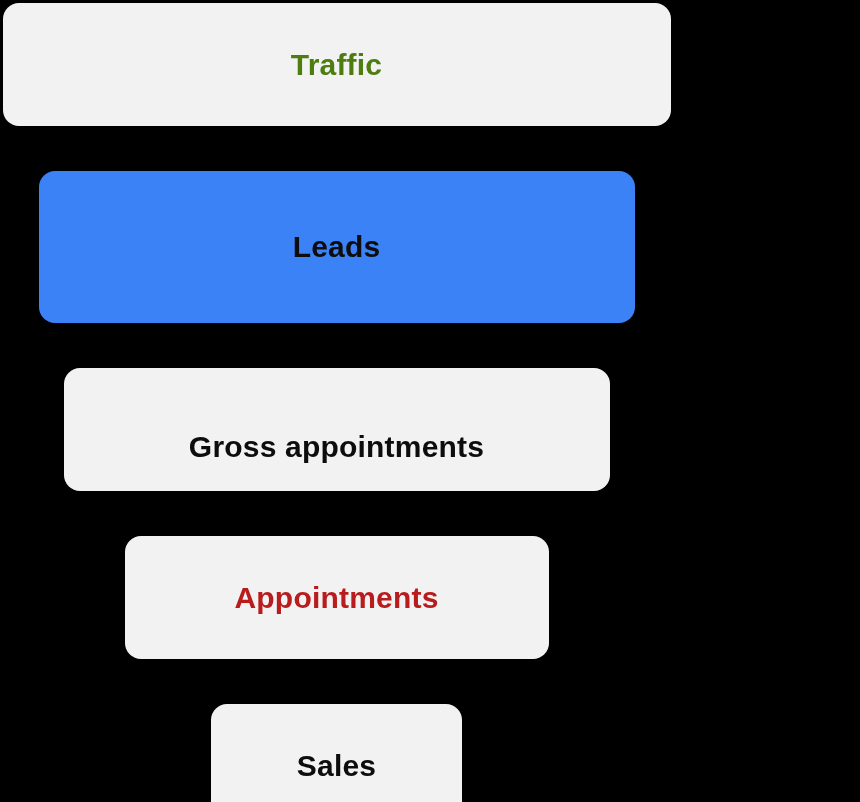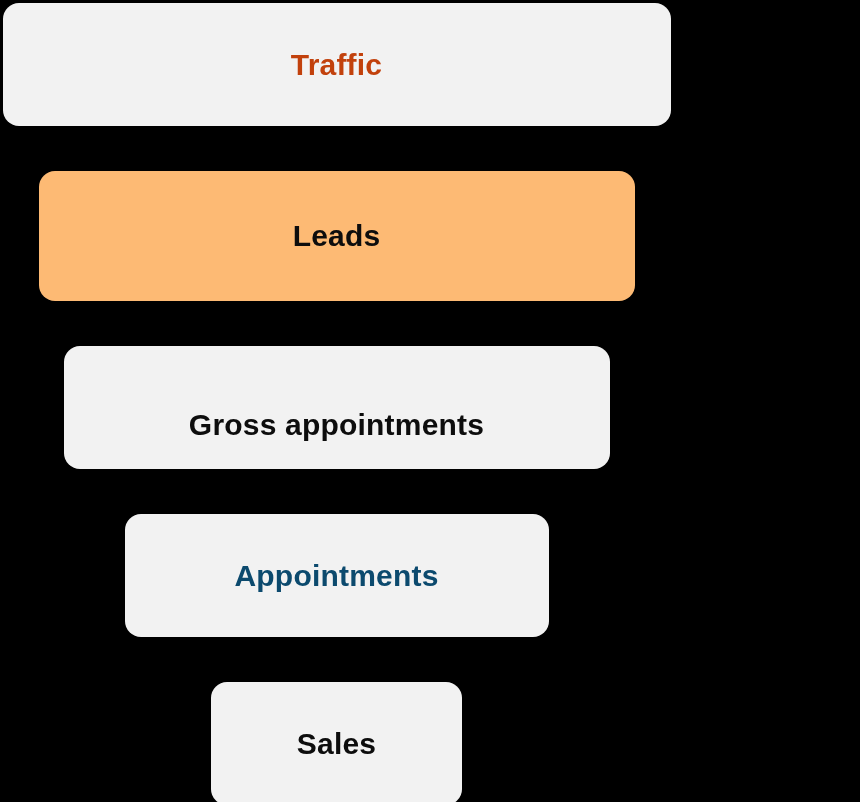--- a/index.html
+++ b/index.html
@@ -40,27 +40,27 @@
     letter-spacing: 0.2px;
     white-space: nowrap;
   }
 </style>
 </head>
 <body style="background: rgb(0, 0, 0);">
 
 <div class="funnel-wrap" style="gap: 45px;">
 
 <div class="stage" style="width: 668px; height: 123px; background: rgb(242, 242, 242);">
-      <span class="stage-label" style="color: #c2410c;">Traffic</span>
+      <span class="stage-label" style="color: #4d7c0f;">Traffic</span>
     </div>
-    <div class="stage" style="width: 596px; height: 130px; background: #fdba74;">
+    <div class="stage" style="width: 596px; height: 152px; background: #3b82f6;">
       <span class="stage-label" style="color: rgb(13, 13, 13);">Leads</span>
     </div>
     <div class="stage" style="width: 546px; height: 123px; background: rgb(242, 242, 242);">
       <span class="stage-label" style="color: rgb(13, 13, 13); margin-top: 35px;">Gross appointments</span>
     </div>
     <div class="stage" style="width: 424px; height: 123px; background: rgb(242, 242, 242);">
-      <span class="stage-label" style="color: #0c4a6e;">Appointments</span>
+      <span class="stage-label" style="color: #b91c1c;">Appointments</span>
     </div>
     <div class="stage" style="width: 251px; height: 123px; background: rgb(242, 242, 242);">
       <span class="stage-label" style="color: rgb(13, 13, 13);">Sales</span>
     </div>
   </div>
 
 </body></html>

